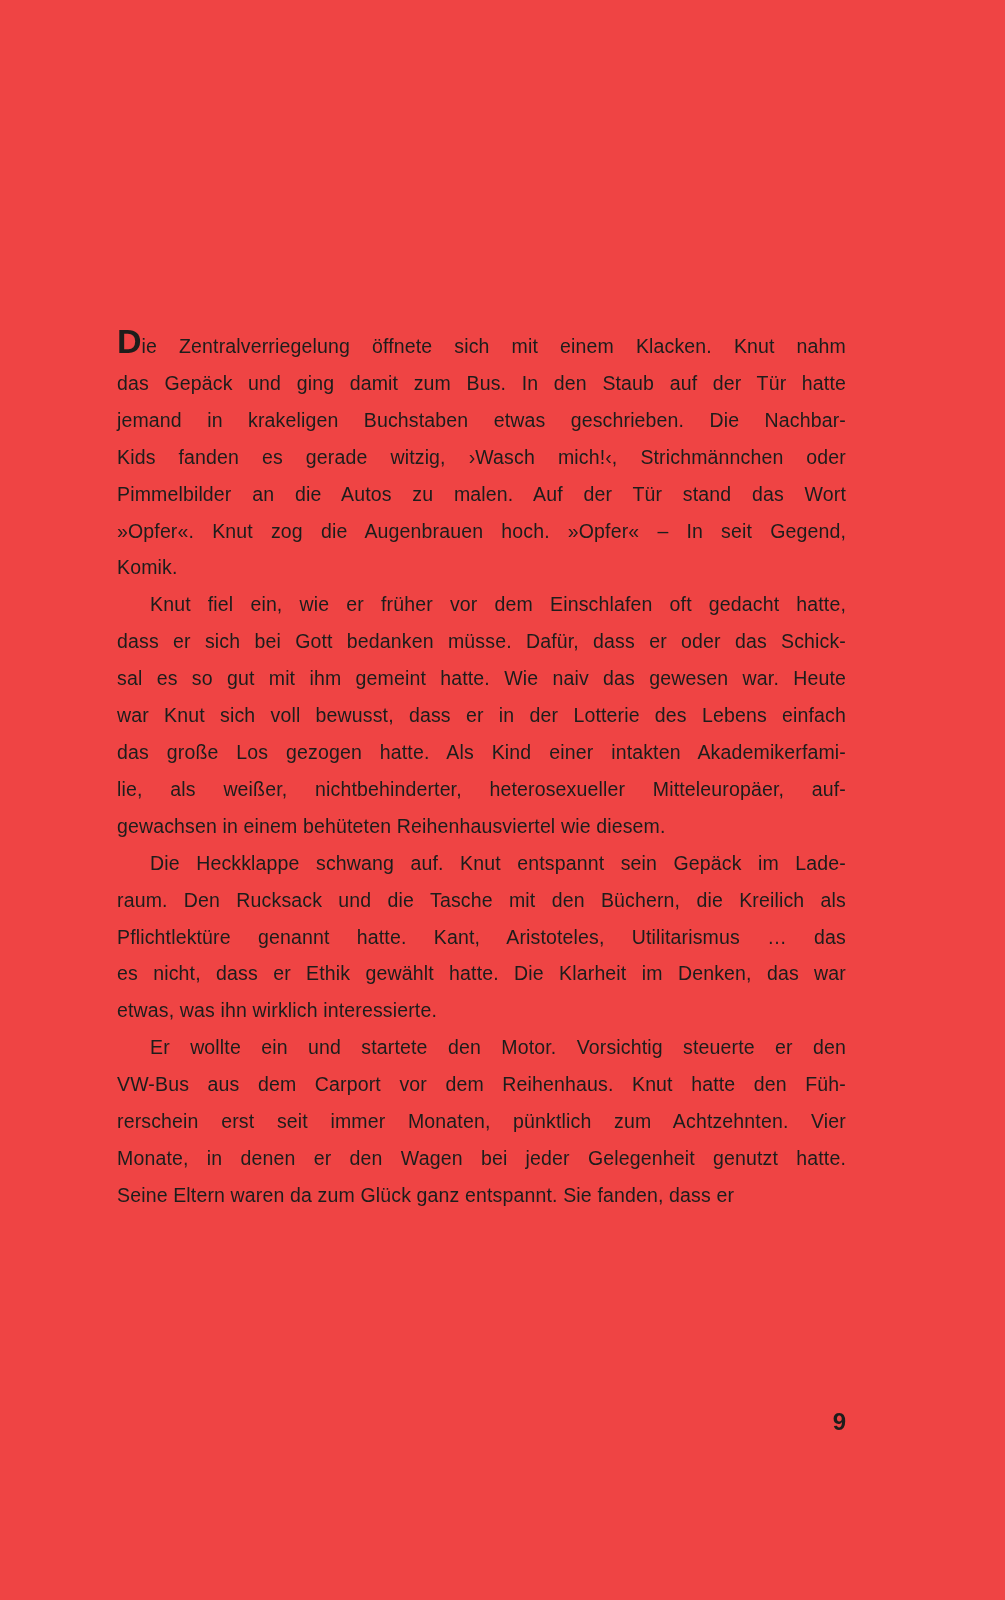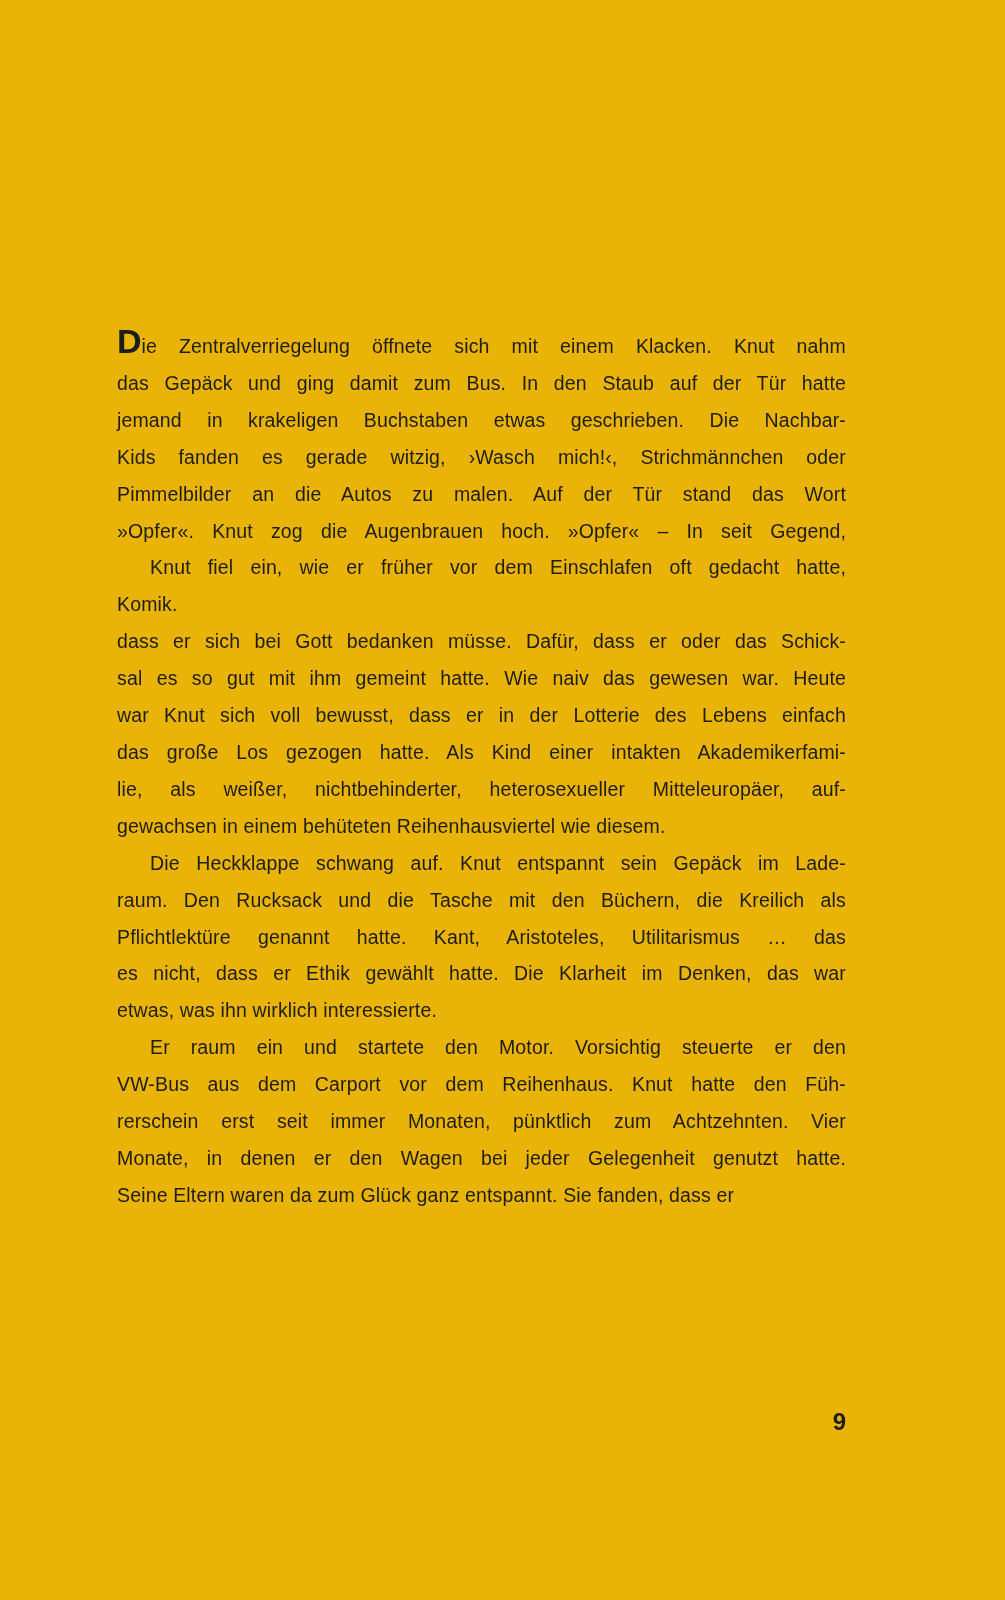--- a/index.html
+++ b/index.html
@@ -42,41 +42,41 @@
     width: 729px;
     text-align: right;
     font-size: 24px;
     font-weight: 700;
     line-height: 28px;
   }
 </style>
 </head>
 <body>
 
-<div class="page" style="background: #eab308; color: rgb(29, 29, 27);">
+<div class="page" style="background: #ef4444; color: rgb(29, 29, 27);">
   <div id="text-block">
       <div class="line"><span class="drop-initial">D</span>ie Zentralverriegelung öffnete sich mit einem Klacken. Knut nahm</div>
       <div class="line">das Gepäck und ging damit zum Bus. In den Staub auf der Tür hatte</div>
       <div class="line">jemand in krakeligen Buchstaben etwas geschrieben. Die Nachbar-</div>
       <div class="line">Kids fanden es gerade witzig, ›Wasch mich!‹, Strichmännchen oder</div>
       <div class="line">Pimmelbilder an die Autos zu malen. Auf der Tür stand das Wort</div>
       <div class="line">»Opfer«. Knut zog die Augenbrauen hoch. »Opfer« – In seit Gegend,</div>
+      <div class="line par-end">Komik.</div>
       <div class="line indent">Knut fiel ein, wie er früher vor dem Einschlafen oft gedacht hatte,</div>
-      <div class="line par-end">Komik.</div>
       <div class="line">dass er sich bei Gott bedanken müsse. Dafür, dass er oder das Schick-</div>
       <div class="line">sal es so gut mit ihm gemeint hatte. Wie naiv das gewesen war. Heute</div>
       <div class="line">war Knut sich voll bewusst, dass er in der Lotterie des Lebens einfach</div>
       <div class="line">das große Los gezogen hatte. Als Kind einer intakten Akademikerfami-</div>
       <div class="line">lie, als weißer, nichtbehinderter, heterosexueller Mitteleuropäer, auf-</div>
       <div class="line par-end">gewachsen in einem behüteten Reihenhausviertel wie diesem.</div>
       <div class="line indent">Die Heckklappe schwang auf. Knut entspannt sein Gepäck im Lade-</div>
       <div class="line">raum. Den Rucksack und die Tasche mit den Büchern, die Kreilich als</div>
       <div class="line">Pflichtlektüre genannt hatte. Kant, Aristoteles, Utilitarismus … das</div>
       <div class="line">es nicht, dass er Ethik gewählt hatte. Die Klarheit im Denken, das war</div>
       <div class="line par-end">etwas, was ihn wirklich interessierte.</div>
-      <div class="line indent">Er raum ein und startete den Motor. Vorsichtig steuerte er den</div>
+      <div class="line indent">Er wollte ein und startete den Motor. Vorsichtig steuerte er den</div>
       <div class="line">VW-Bus aus dem Carport vor dem Reihenhaus. Knut hatte den Füh-</div>
       <div class="line">rerschein erst seit immer Monaten, pünktlich zum Achtzehnten. Vier</div>
       <div class="line">Monate, in denen er den Wagen bei jeder Gelegenheit genutzt hatte.</div>
       <div class="line par-end">Seine Eltern waren da zum Glück ganz entspannt. Sie fanden, dass er</div>
     </div>
   <div id="page-number">9</div>
 </div>
 
 </body></html>

